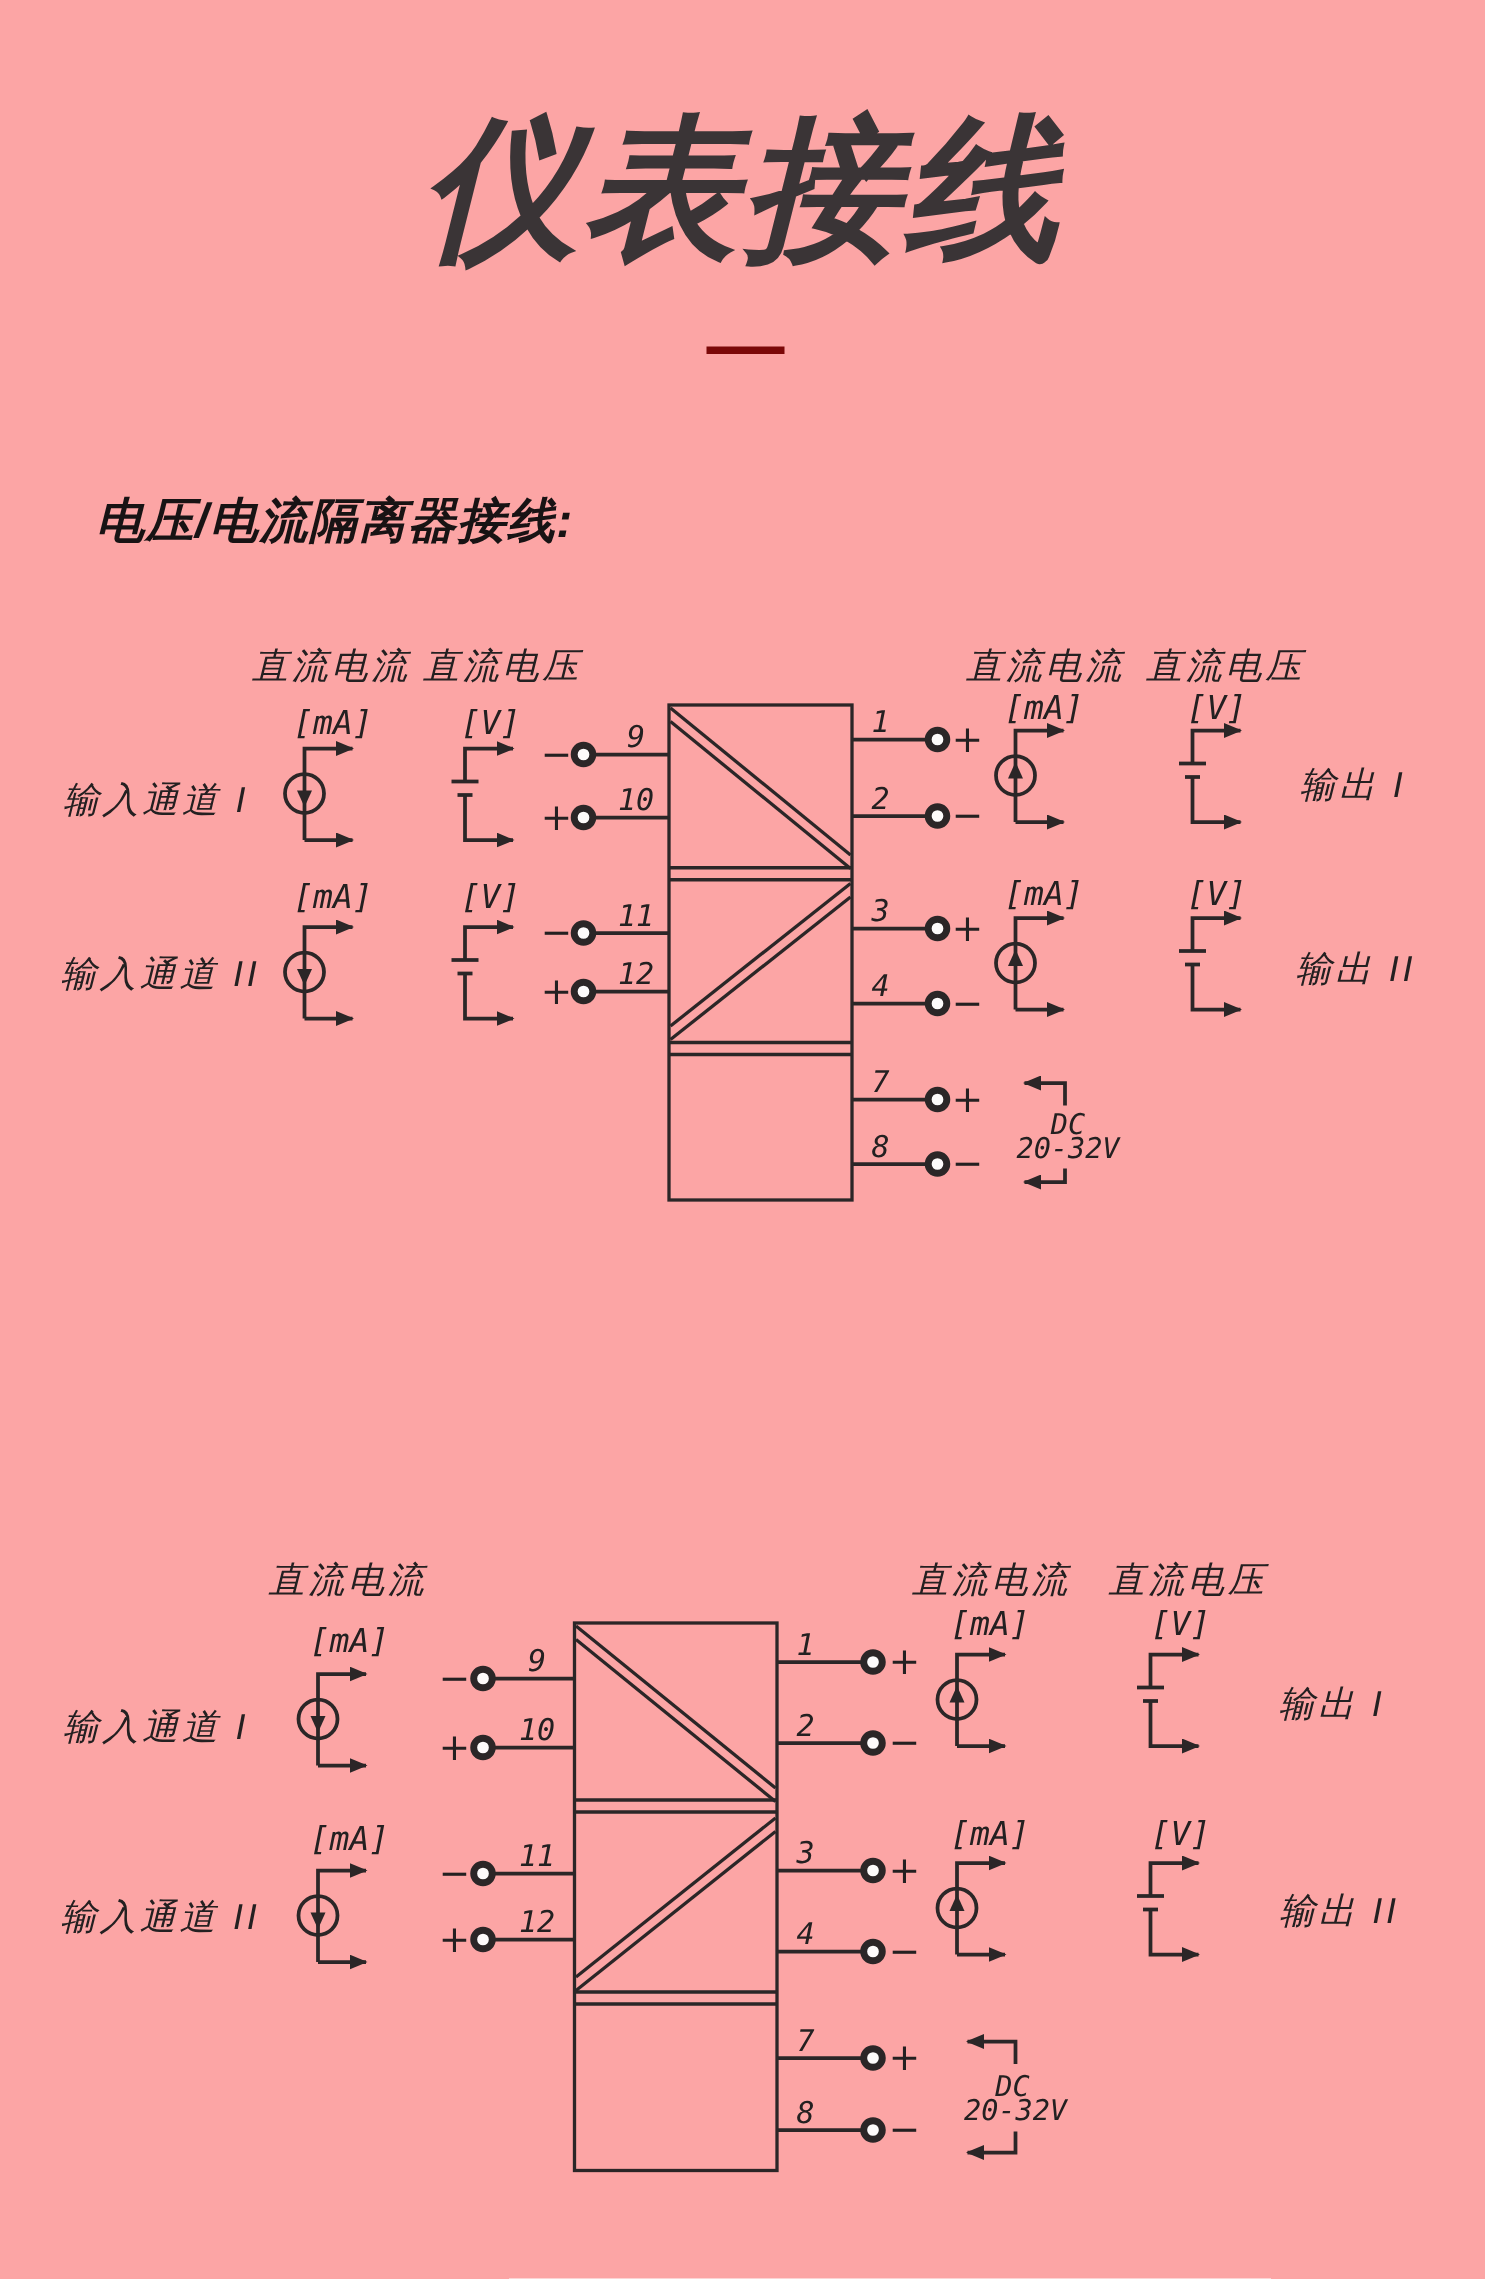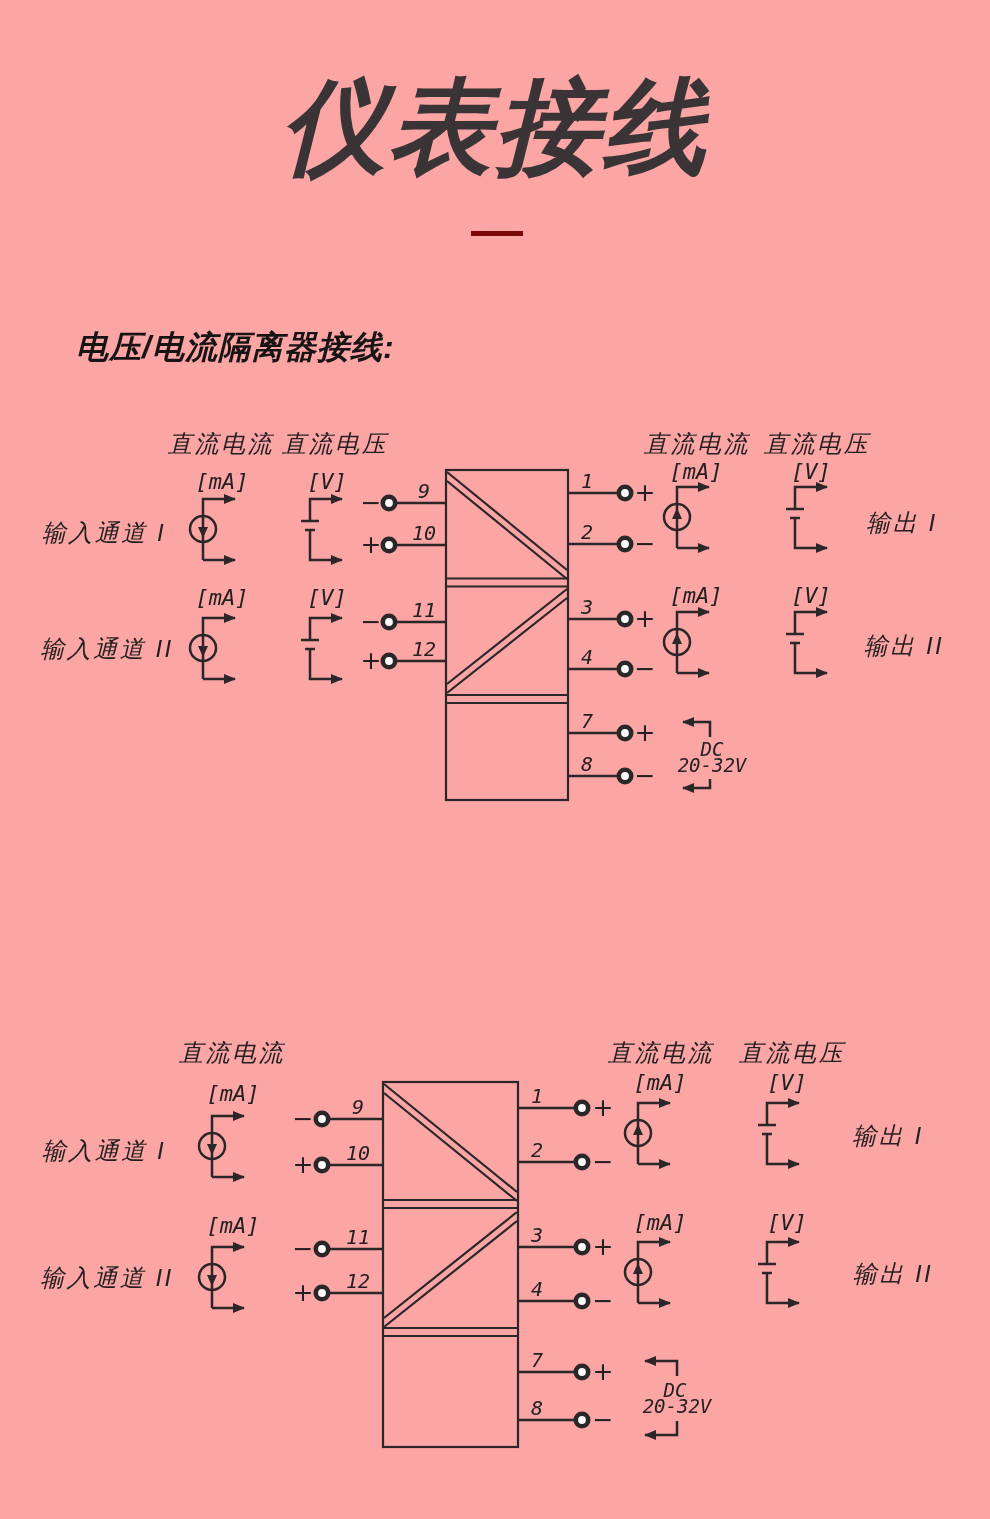--- a/index.html
+++ b/index.html
@@ -1,21 +1,21 @@
 <!DOCTYPE html>
 <html><head>
 <meta charset="utf-8">
 <style>
   html,body{margin:0;padding:0;background:#fdfbfb;}
   .page{position:relative;width:990px;height:1519px;background:#fca5a5;
         font-family:"Liberation Sans",sans-serif;overflow:hidden;font-style:italic;}
   .title{position:absolute;top:70px;left:0;width:100%;text-align:center;
          font-size:104px;line-height:1.1;font-weight:900;color:#3a3436;letter-spacing:3px;}
   .underline{position:absolute;top:231px;left:471px;width:52px;height:5px;background:#7b0808;}
-  .heading{position:absolute;left:76px;font-size:32px;font-weight:700;color:#181314;
+  .heading{position:absolute;left:64px;font-size:32px;font-weight:700;color:#181314;
            letter-spacing:1px;white-space:nowrap;}
   #h1{top:326px;}
   #h2{top:924px;}
   svg{position:absolute;left:0;display:block;}
   #d1{top:420px;}
   #d2{top:1030px;}
   .wire{stroke:#2b2627;stroke-width:2.5;fill:none;stroke-linejoin:miter;}
   .blk{stroke:#2b2627;stroke-width:2.2;fill:none;}
   .ring{fill:#fdfbfb;stroke:#2b2627;stroke-width:4.6;}
   .ah{fill:#2b2627;stroke:none;}

